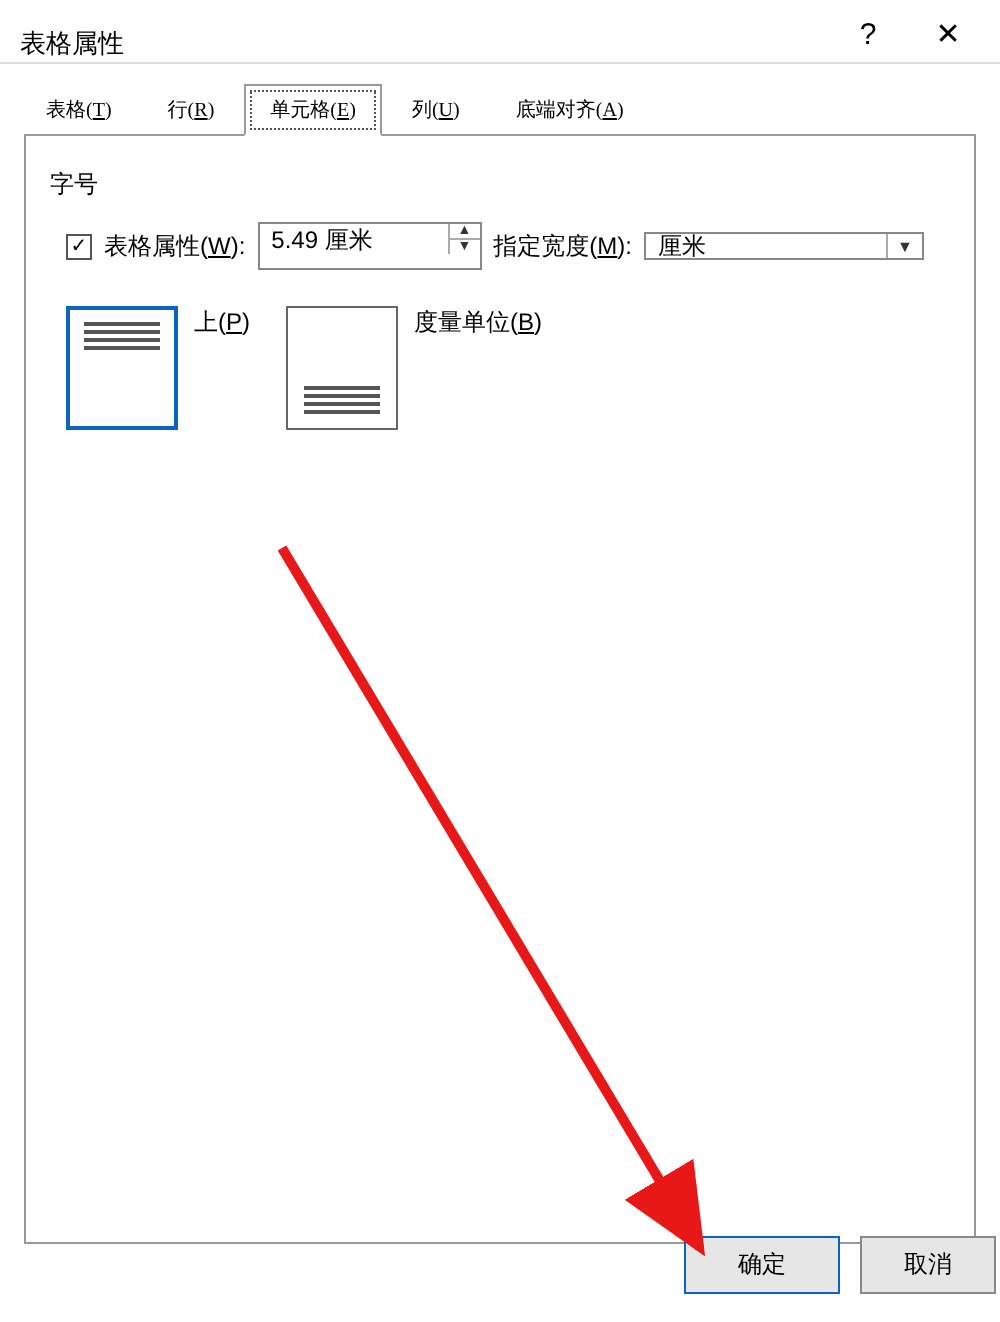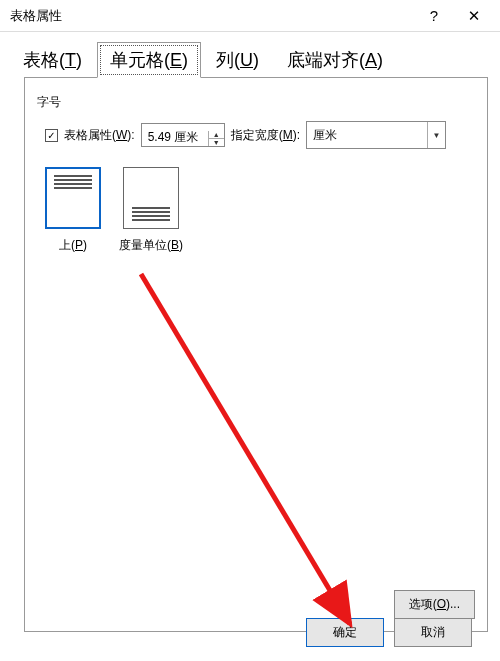--- a/index.html
+++ b/index.html
@@ -8,21 +8,21 @@
     font-family: "Microsoft YaHei", "SimSun", Arial, sans-serif;
     font-size: 12px;
     background: #fff;
     width: 500px;
     height: 661px;
     overflow: hidden;
     position: relative;
   }
   .titlebar {
     display: flex;
-    align-items: center;
+    align-items: flex-end;
     height: 32px;
     padding: 0 6px 0 10px;
     background: #fff;
     border-bottom: 1px solid #ddd;
   }
   .titlebar .title {
     flex: 1;
     font-size: 13px;
   }
   .titlebar .tbtn {
@@ -36,33 +36,34 @@
   .tabs {
     display: flex;
     padding: 10px 10px 0 10px;
   }
   .tab {
     padding: 5px 12px;
     border: 1px solid transparent;
     margin-right: 2px;
     background: #fff;
     cursor: default;
-    font-size: 18px;
+    font-size: 10px;
+    font-family: Liberation Serif, serif;
   }
   .tab.active {
     border: 1px solid #999;
     border-bottom: 1px solid #fff;
     outline: 1px dotted #555;
     outline-offset: -4px;
     position: relative;
     z-index: 2;
   }
   .tab .accel { text-decoration: underline; }
   .panel {
-    margin: 0 12px 12px 24px;
+    margin: 0 12px 12px 12px;
     border: 1px solid #999;
     margin-top: -1px;
     padding: 16px 12px 12px 12px;
     height: 555px;
     position: relative;
   }
   .group-label {
     font-size: 12px;
     margin-bottom: 10px;
   }
@@ -79,24 +80,24 @@
     border: 1px solid #555;
     display: inline-flex;
     align-items: center;
     justify-content: center;
     font-size: 10px;
     background: #fff;
   }
   .lbl .accel { text-decoration: underline; }
   .spin {
     display: flex;
-    align-items: flex-end;
+    align-items: flex-start;
     border: 1px solid #888;
     height: 24px;
-    width: 84px;
+    width: 112px;
     background: #fff;
   }
   .spin .val {
     flex: 1;
     padding: 0 6px;
     display: flex;
     align-items: center;
   }
   .spin .arrows {
     width: 16px;
@@ -110,21 +111,21 @@
     align-items: center;
     justify-content: center;
     font-size: 7px;
     color: #333;
   }
   .spin .arrows div:first-child { border-bottom: 1px solid #aaa; }
   .combo {
     display: flex;
     align-items: stretch;
     border: 1px solid #888;
-    height: 28px;
+    height: 14px;
     flex: 1;
     background: #fff;
     max-width: 140px;
   }
   .combo .val {
     flex: 1;
     padding: 0 6px;
     display: flex;
     align-items: center;
   }
@@ -138,22 +139,21 @@
     border-left: 1px solid #aaa;
   }
   .valign-row {
     display: flex;
     gap: 18px;
     padding-left: 8px;
     margin-top: 8px;
   }
   .valign-item {
     display: flex;
-    flex-direction: column;
-    align-items: center;
+    flex-direction: row;
     gap: 8px;
   }
   .box {
     width: 56px;
     height: 62px;
     border: 1px solid #666;
     background: #fff;
     padding: 6px 8px;
     display: flex;
     flex-direction: column;
@@ -172,21 +172,21 @@
     border: 1px solid #0a64c7;
     background: #e6e6e6;
   }
   .options-btn-wrap {
     position: absolute;
     right: 12px;
     bottom: 12px;
   }
   .footer {
     position: absolute;
-    right: 28px;
+    right: 2px;
     bottom: 14px;
     display: flex;
     gap: 10px;
   }
   
   .arrow-ann {
     position: absolute;
     left: 135px;
     top: 270px;
     pointer-events: none;
@@ -201,20 +201,23 @@
       <span>?</span>
     </div>
   <div class="tbtn">
       <span>✕</span>
     </div>
 </div>
 
 <div class="tabs">
   <div class="tab">
     <span>表格(</span><span class="accel">T</span><span>)</span>
+  </div>
+  <div class="tab">
+    <span>行(</span><span class="accel">R</span><span>)</span>
   </div>
   <div class="tab active">
     <span>单元格(</span><span class="accel">E</span><span>)</span>
   </div>
   <div class="tab">
     <span>列(</span><span class="accel">U</span><span>)</span>
   </div>
   <div class="tab">
     <span>底端对齐(</span><span class="accel">A</span><span>)</span>
   </div>
@@ -273,31 +276,26 @@
           <div class="bar"></div>
           <div class="bar"></div>
           <div class="bar"></div>
       </div>
       <span class="lbl">
         <span>度量单位(</span><span class="accel">B</span><span>)</span>
       </span>
     </div>
   </div>
 
-  <div class="options-btn-wrap">
-    <div class="btn">
-      <span>选项(</span><span style="text-decoration:underline">O</span><span>)...</span>
-    </div>
-  </div>
 
 </div>
 
 <div class="footer">
   <div class="btn primary" style="width:78px;text-align:center"><span>确定</span></div>
-  <div class="btn" style="width:78px;text-align:center"><span>取消</span></div>
+  <div class="btn" style="width:68px;text-align:center"><span>取消</span></div>
 </div>
 
 <svg class="arrow-ann" width="250" height="380">
   <defs>
     <marker id="rah" markerWidth="10" markerHeight="10" refX="8" refY="4" orient="auto">
       <path d="M0,0 L9,4 L0,8 Z" fill="#e81818"></path>
     </marker>
   </defs>
   <line x1="6" y1="4" x2="215" y2="354" stroke="#e81818" stroke-width="5" marker-end="url(#rah)"></line>
 </svg>

